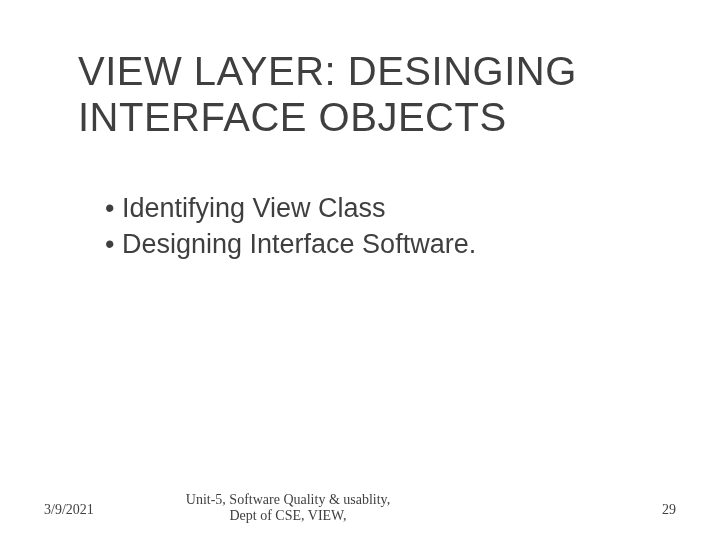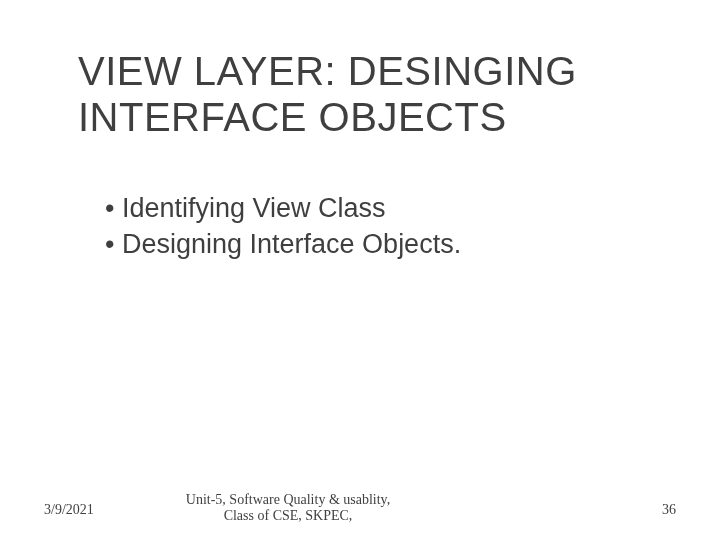--- a/index.html
+++ b/index.html
@@ -15,25 +15,25 @@
 </style>
 </head>
 <body>
 
 <div class="slide">
 
   <div class="title">VIEW LAYER: DESINGING INTERFACE OBJECTS</div>
 
   <div class="body">
     <div class="bullet">• <span>Identifying View Class</span></div>
-    <div class="bullet">• <span>Designing Interface Objects.</span></div>
+    <div class="bullet">• <span>Designing Interface Software.</span></div>
   </div>
 
   <div class="footer">
     <div class="footer-date">3/9/2021</div>
     <div class="footer-center">
       <span>Unit-5, Software Quality &amp; usablity,</span><br>
-      <span>Class of CSE, SKPEC,</span>
+      <span>Dept of CSE, VIEW,</span>
     </div>
-    <div class="footer-page">36</div>
+    <div class="footer-page">29</div>
   </div>
 
 </div>
 
 </body></html>

